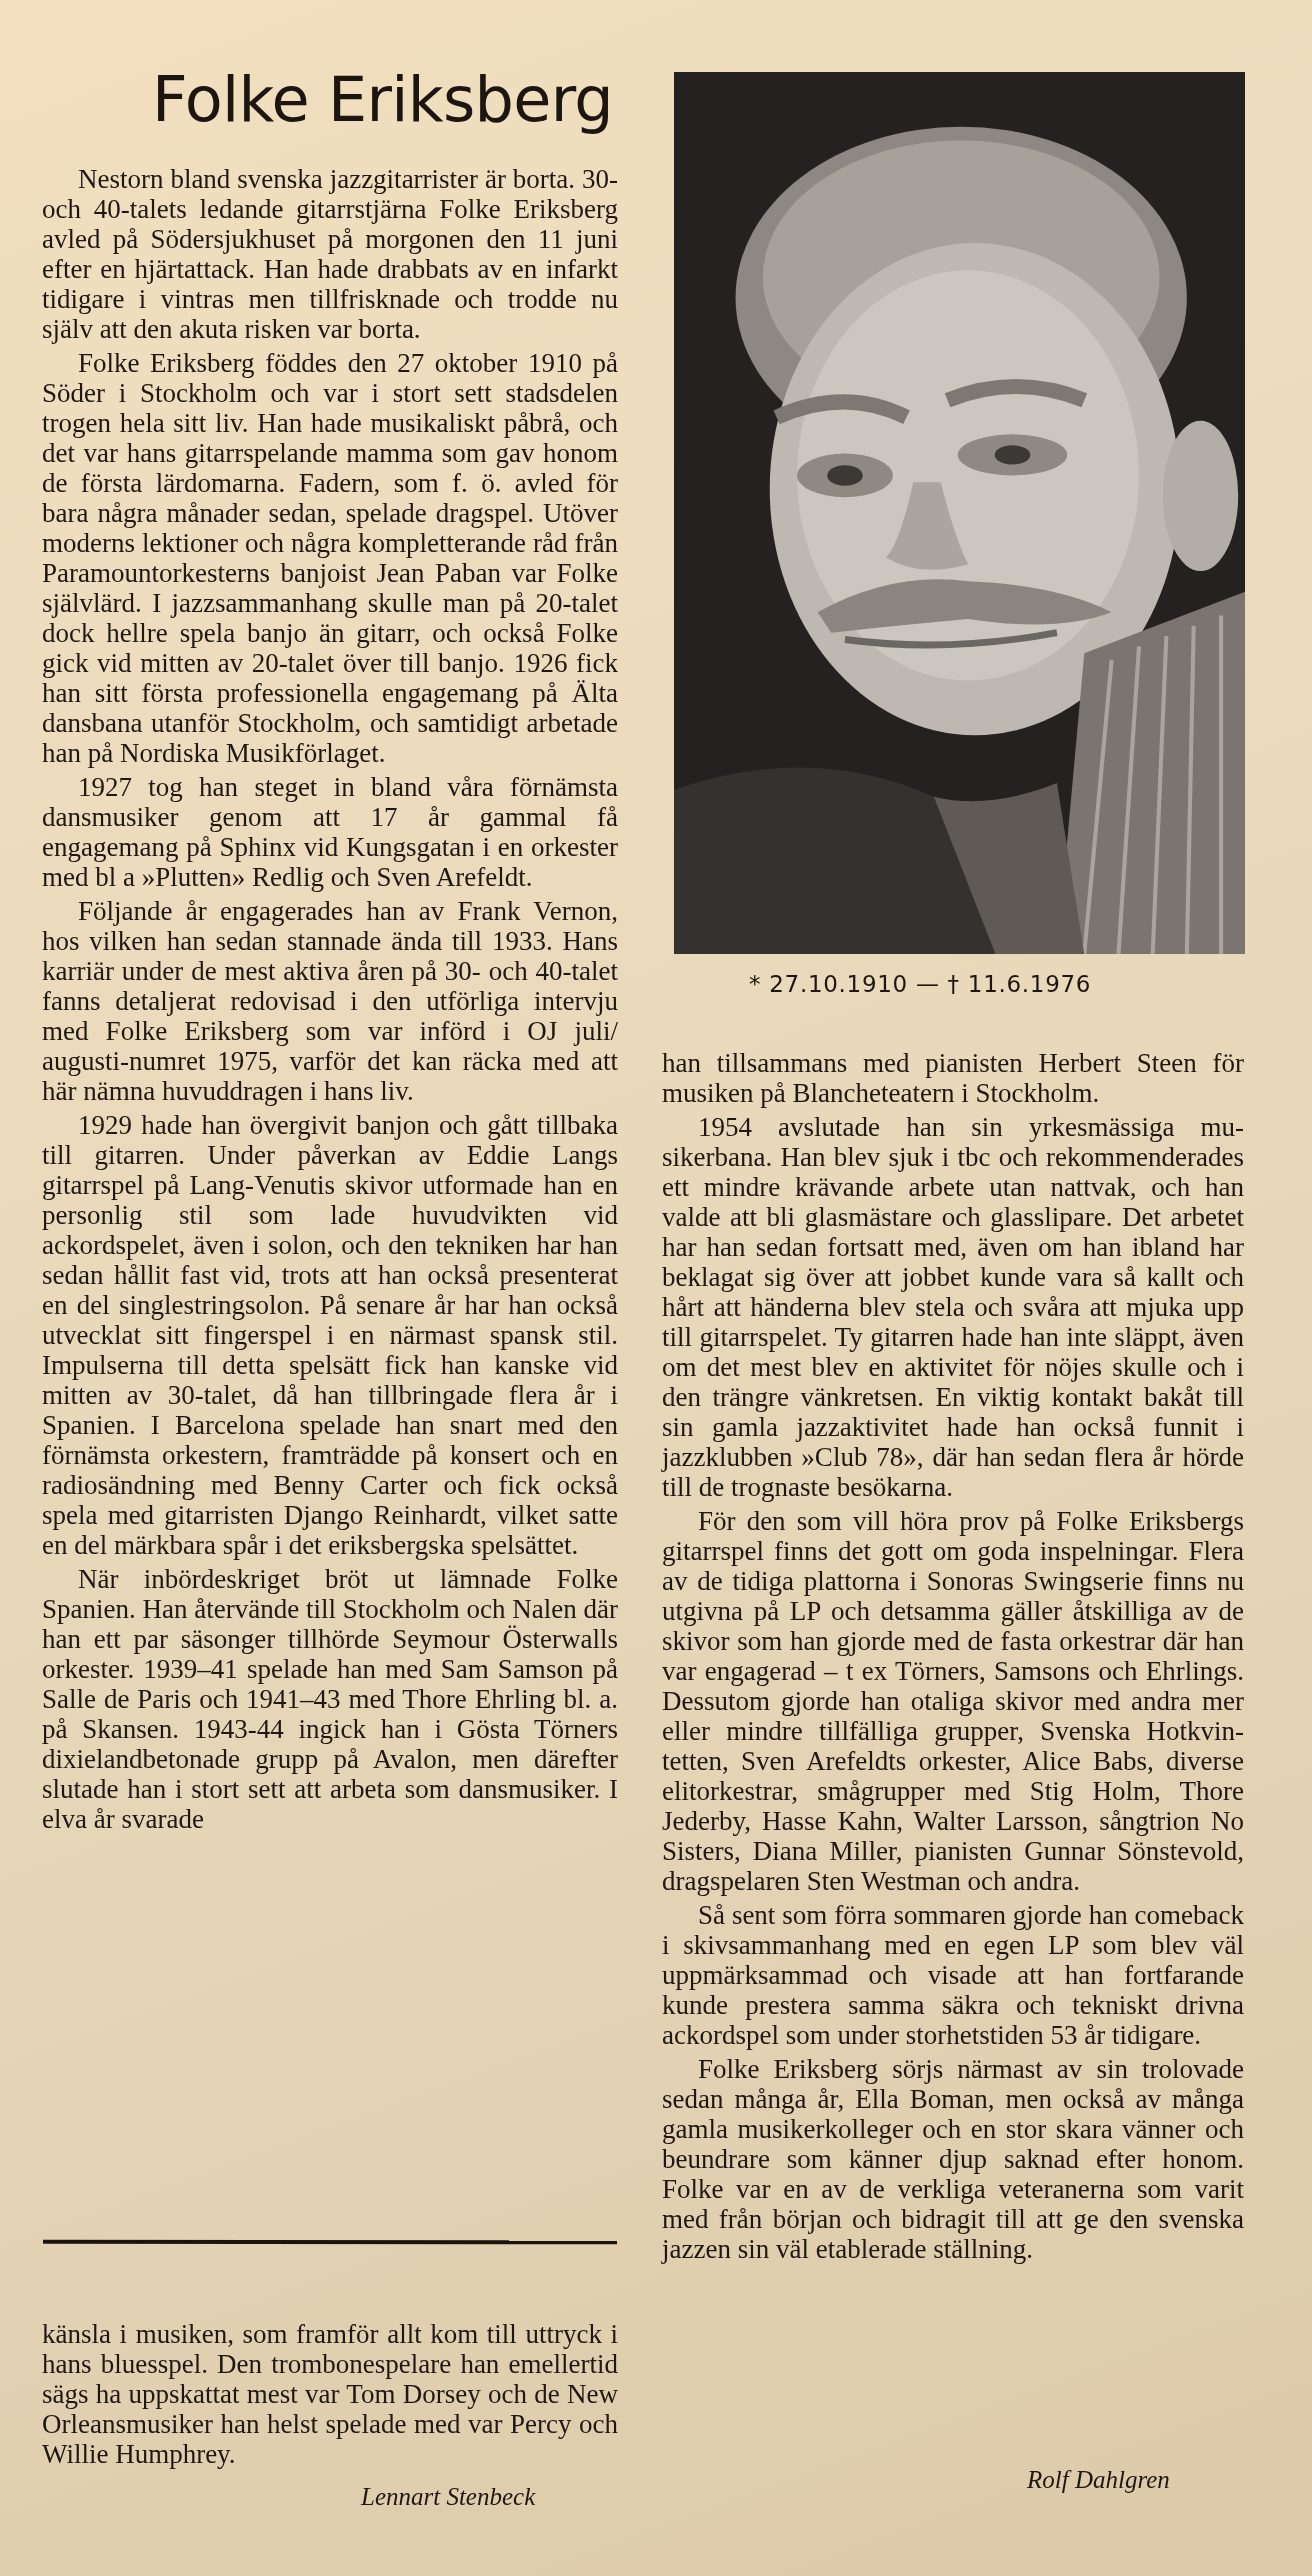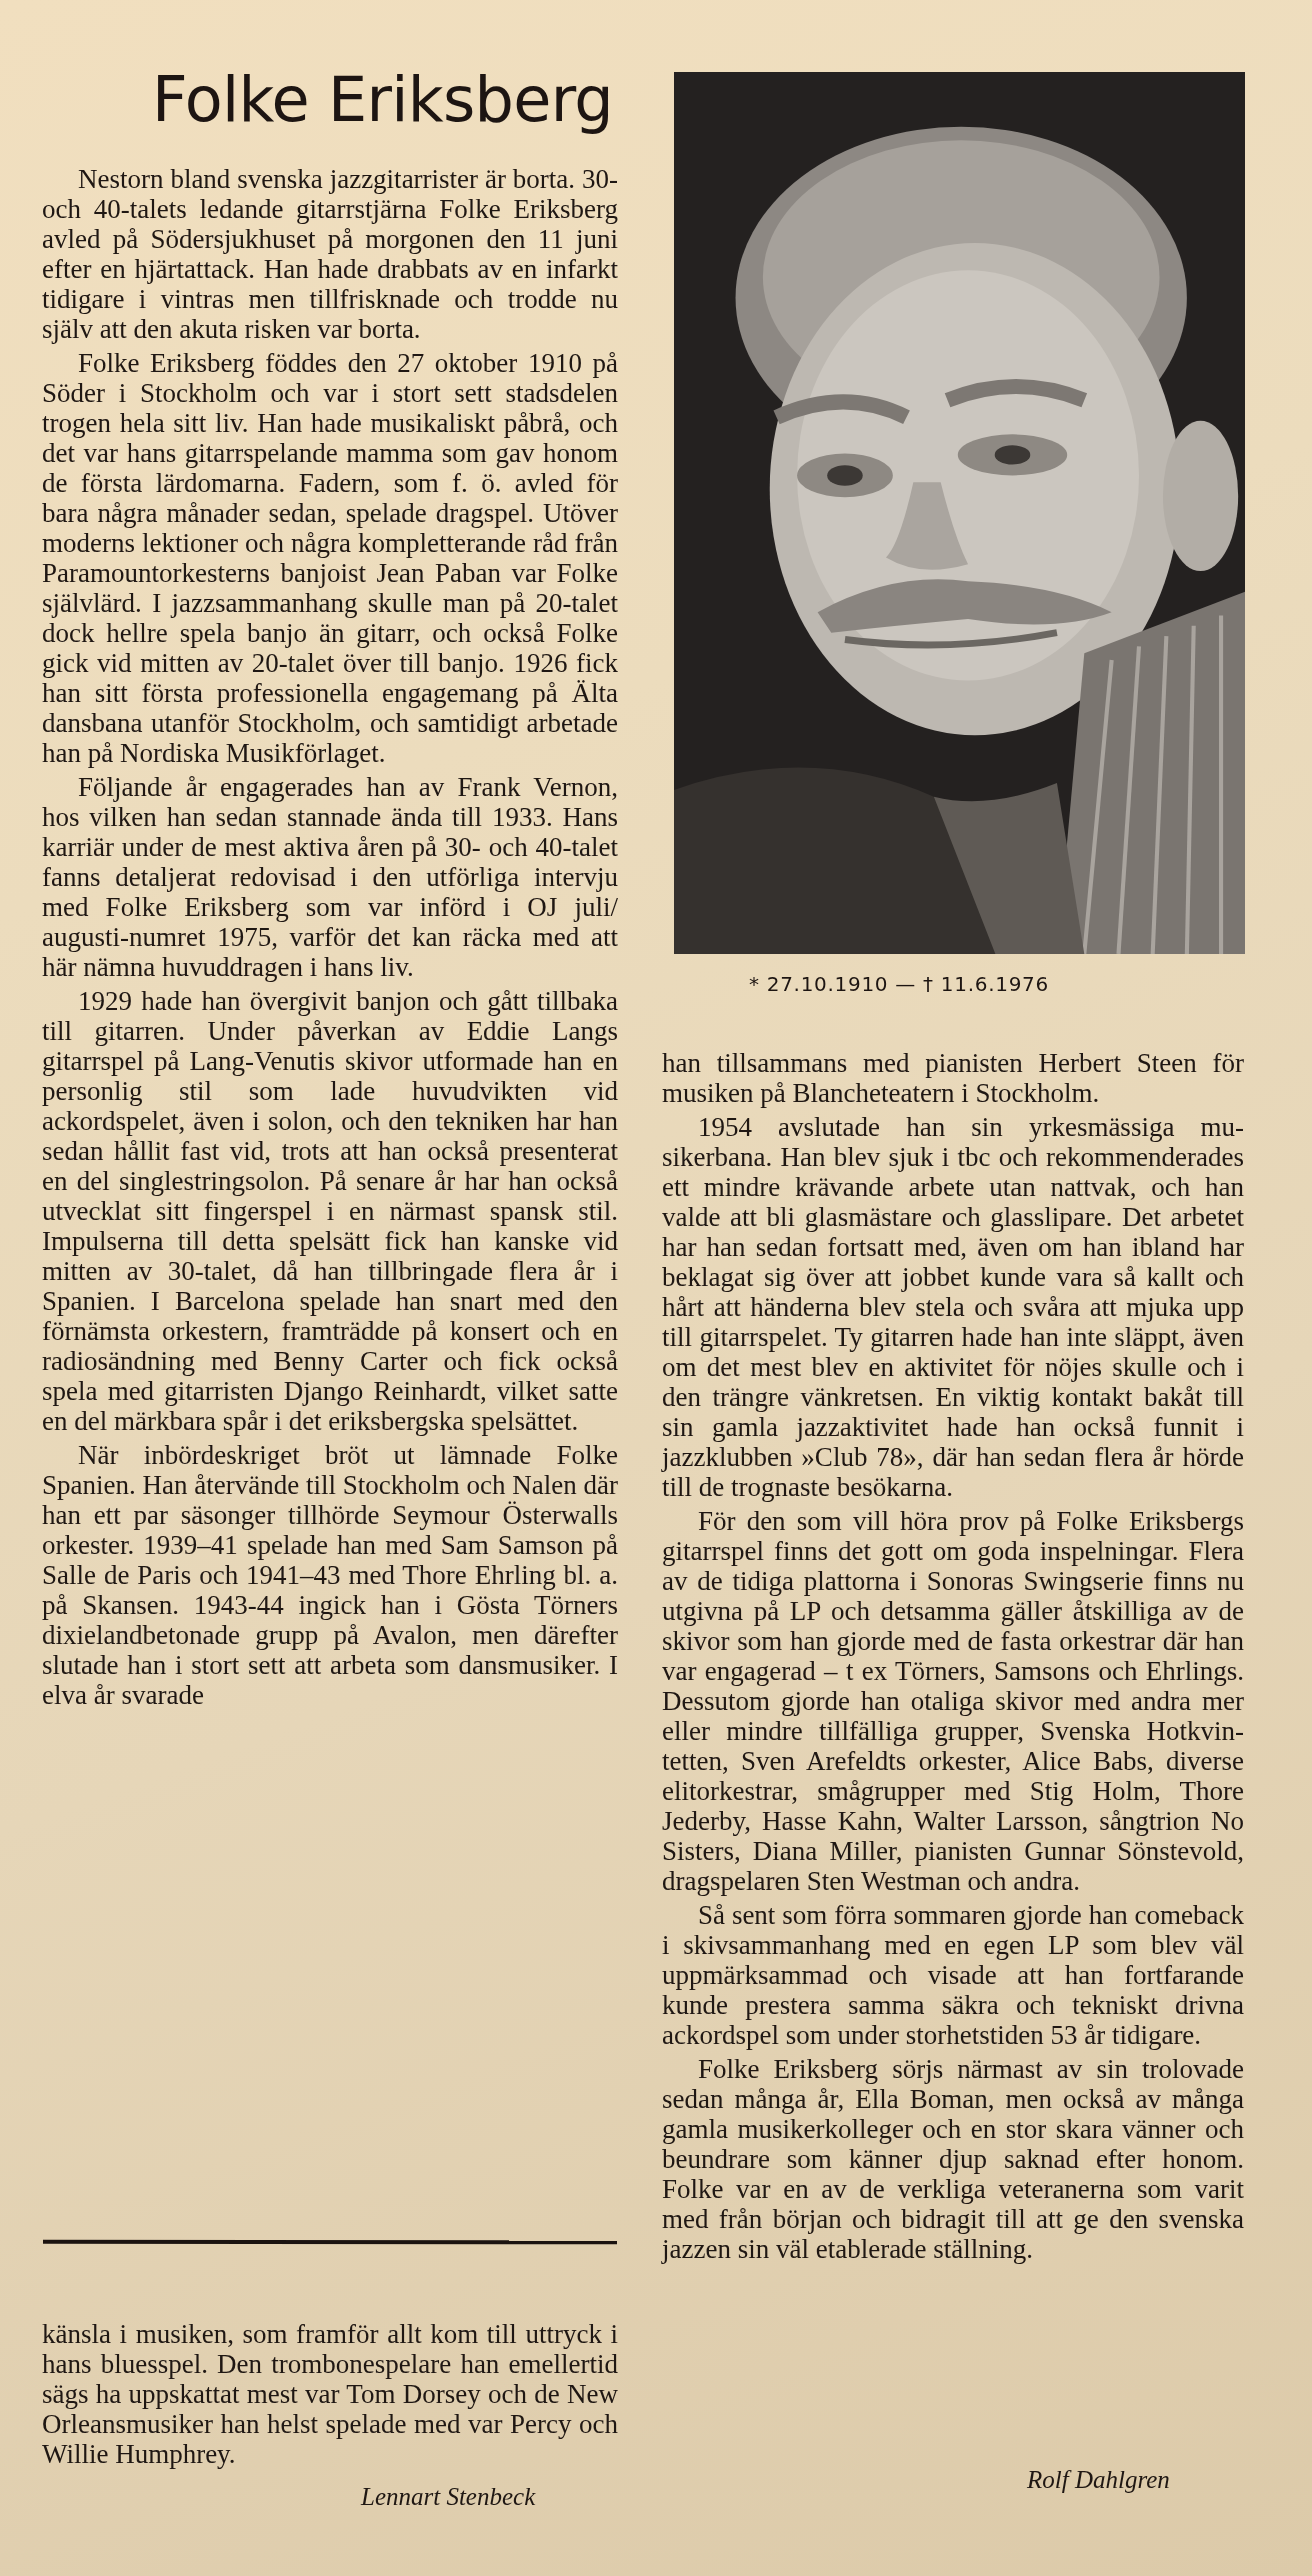--- a/index.html
+++ b/index.html
@@ -32,39 +32,40 @@
   }
   .photo {
     position: absolute; left: 674px; top: 72px; width: 571px; height: 882px;
     background: radial-gradient(ellipse 38% 36% at 48% 52%, #cfcac3 0%, #b4aea6 45%, #6f6a64 72%, #2a2724 100%);
     overflow: hidden;
   }
   .photo svg { position: absolute; inset: 0; width: 100%; height: 100%; }
   .caption {
     position: absolute; left: 749px; top: 964px; width: 410px;
     font-family: "DejaVu Sans", "Liberation Sans", sans-serif;
-    font-size: 20px; letter-spacing: 0.7px; line-height: 41px; text-align: left;
+    font-size: 23px; letter-spacing: 0.7px; line-height: 41px; text-align: left;
     white-space: nowrap; color: #1d1512;
   }
   .signature {
     position: absolute; font-style: italic; font-size: 25px; line-height: 30px; white-space: nowrap;
   }
   .sig-left { left: 361px; top: 2482px; }
   .sig-right { left: 1027px; top: 2465px; }
 </style>
 </head>
 <body>
 
 <div class="page">
 
   <h1 class="title">Folke Eriksberg</h1>
 
   <div class="col col-left-top">
     <p>Nestorn bland svenska jazzgitarrister är borta. 30- och 40-talets ledande gitarr­stjärna Folke Eriksberg avled på Södersjuk­huset på morgonen den 11 juni efter en hjärtattack. Han hade drabbats av en in­farkt tidigare i vintras men tillfrisknade och trodde nu själv att den akuta risken var borta.</p>
     <p>Folke Eriksberg föddes den 27 oktober 1910 på Söder i Stockholm och var i stort sett stadsdelen trogen hela sitt liv. Han hade musikaliskt påbrå, och det var hans gitarrspelande mamma som gav honom de första lärdomarna. Fadern, som f. ö. avled för bara några månader sedan, spelade dragspel. Utöver moderns lektioner och några kompletterande råd från Paramount­orkesterns banjoist Jean Paban var Folke självlärd. I jazzsammanhang skulle man på 20-talet dock hellre spela banjo än gitarr, och också Folke gick vid mitten av 20-talet över till banjo. 1926 fick han sitt första professionella engagemang på Älta dansbana utanför Stockholm, och samtidigt arbetade han på Nordiska Musikförlaget.</p>
+    <p>1927 tog han steget in bland våra för­nämsta dansmusiker genom att 17 år gam­mal få engagemang på Sphinx vid Kungs­gatan i en orkester med bl a »Plutten» Redlig och Sven Arefeldt.</p>
     <p>Följande år engagerades han av Frank Vernon, hos vilken han sedan stannade ända till 1933. Hans karriär under de mest ak­tiva åren på 30- och 40-talet fanns detal­jerat redovisad i den utförliga intervju med Folke Eriksberg som var införd i OJ juli/ augusti-numret 1975, varför det kan räcka med att här nämna huvuddragen i hans liv.</p>
     <p>1929 hade han övergivit banjon och gått tillbaka till gitarren. Under påverkan av Eddie Langs gitarrspel på Lang-Venutis skivor utformade han en personlig stil som lade huvudvikten vid ackordspelet, även i solon, och den tekniken har han sedan hållit fast vid, trots att han också presenterat en del singlestringsolon. På senare år har han också utvecklat sitt fingerspel i en närmast spansk stil. Impulserna till detta spelsätt fick han kanske vid mitten av 30-talet, då han tillbringade flera år i Spanien. I Barce­lona spelade han snart med den förnämsta orkestern, framträdde på konsert och en radiosändning med Benny Carter och fick också spela med gitarristen Django Rein­hardt, vilket satte en del märkbara spår i det eriksbergska spelsättet.</p>
     <p>När inbördeskriget bröt ut lämnade Folke Spanien. Han återvände till Stockholm och Nalen där han ett par säsonger tillhörde Seymour Österwalls orkester. 1939–41 spe­lade han med Sam Samson på Salle de Paris och 1941–43 med Thore Ehrling bl. a. på Skansen. 1943-44 ingick han i Gösta Tör­ners dixielandbetonade grupp på Avalon, men därefter slutade han i stort sett att arbeta som dansmusiker. I elva år svarade</p>
   </div>
 
   <div class="divider"></div>
 
   <div class="col col-left-bottom">
     <p class="cont">känsla i musiken, som framför allt kom till uttryck i hans bluesspel. Den trombone­spelare han emellertid sägs ha uppskattat mest var Tom Dorsey och de New Orleans­musiker han helst spelade med var Percy och Willie Humphrey.</p>
   </div>

